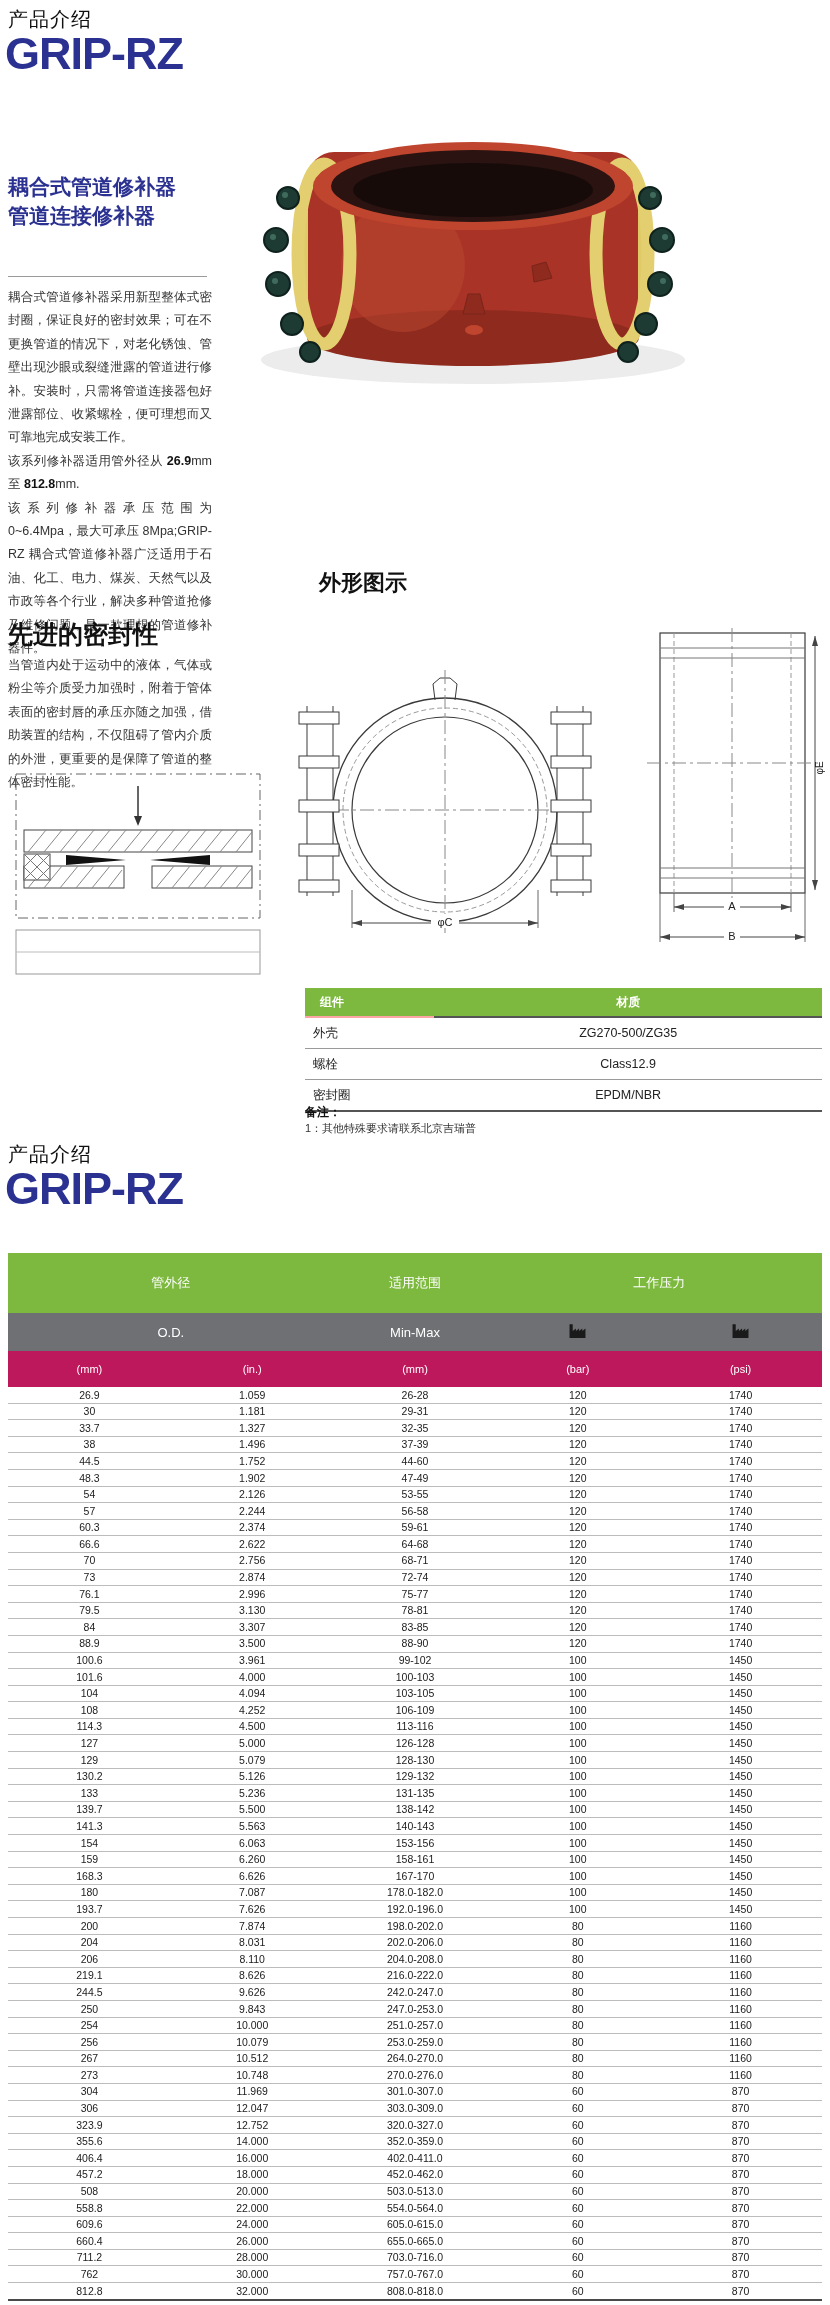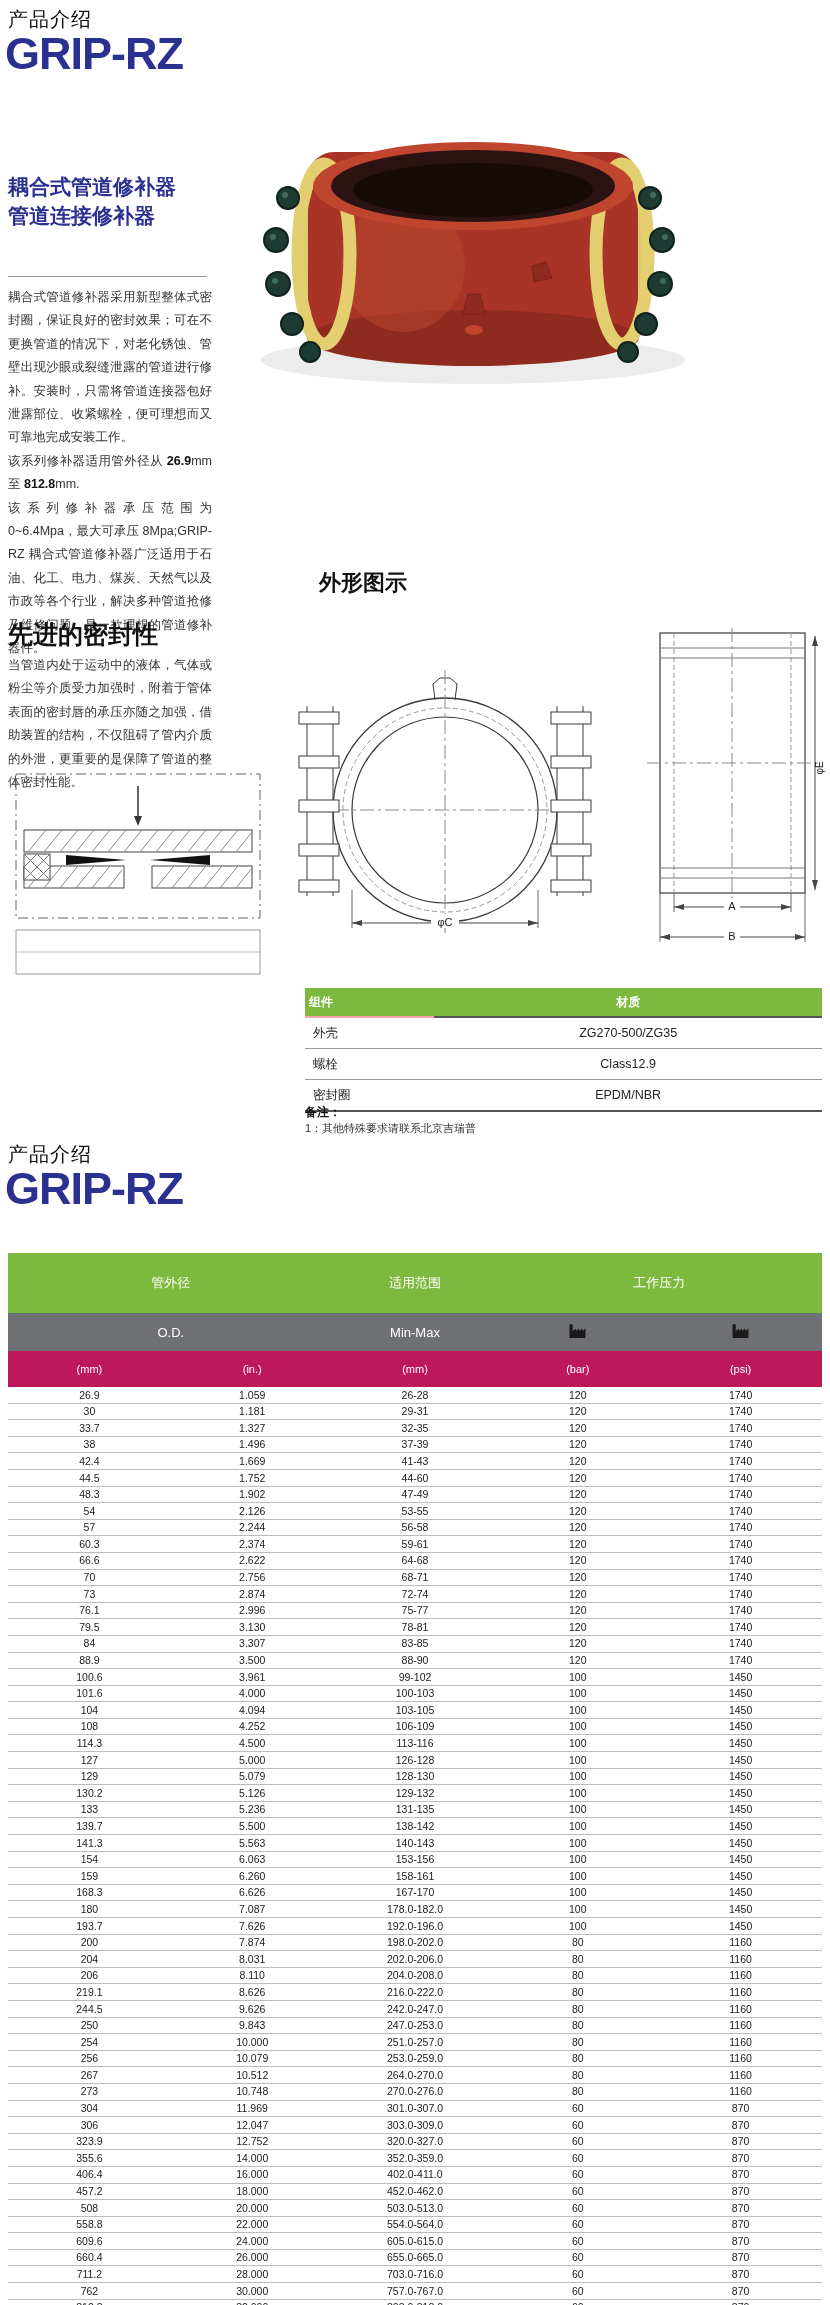--- a/index.html
+++ b/index.html
@@ -11,21 +11,21 @@
   .headline{font-size:21px;font-weight:bold;color:#2b3191;line-height:29px;}
   .divider{height:1px;background:#9a9a9a;}
   .coltext{width:204px;font-size:12.5px;line-height:23.4px;text-align:justify;color:#333;}
   .coltext p{margin:0;}
   .coltext .num{font-weight:bold;color:#111;}
   .sealtitle{font-size:25px;font-weight:bold;color:#111;}
   .outline-title{font-size:22px;font-weight:bold;color:#111;}
   
   .mat{border-collapse:collapse;table-layout:fixed;width:517px;font-size:12.5px;}
   .mat th{background:#7db93e;color:#fff;font-weight:bold;height:26px;font-size:12px;}
-  .mat th:first-child{text-align:left;padding-left:4px;}
+  .mat th:first-child{text-align:left;padding-left:15px;}
   .mat td{height:28px;border-bottom:1px solid #9a9a9a;color:#222;}
   .mat td:first-child{text-align:left;padding-left:8px;border-top:2px solid #fca5a5;}
   .mat td.v{text-align:center;border-top:2px solid #555;}
   .mat tr:last-child td{border-bottom:2px solid #555;}
   .mat tr:nth-child(n+2) td{border-top:none;}
   .notes-title{font-size:12px;font-weight:bold;color:#111;}
   .notes-item{font-size:11px;color:#333;}
   
   .spec{border-collapse:collapse;table-layout:fixed;width:814px;}
   .spec th,.spec td{padding:0;text-align:center;font-weight:normal;}
@@ -281,27 +281,20 @@
           <td>1740</td>
         </tr>
         <tr>
           <td>38</td>
           <td>1.496</td>
           <td>37-39</td>
           <td>120</td>
           <td>1740</td>
         </tr>
         <tr>
-          <td>42.4</td>
-          <td>1.669</td>
-          <td>41-43</td>
-          <td>120</td>
-          <td>1740</td>
-        </tr>
-        <tr>
           <td>44.5</td>
           <td>1.752</td>
           <td>44-60</td>
           <td>120</td>
           <td>1740</td>
         </tr>
         <tr>
           <td>48.3</td>
           <td>1.902</td>
           <td>47-49</td>

